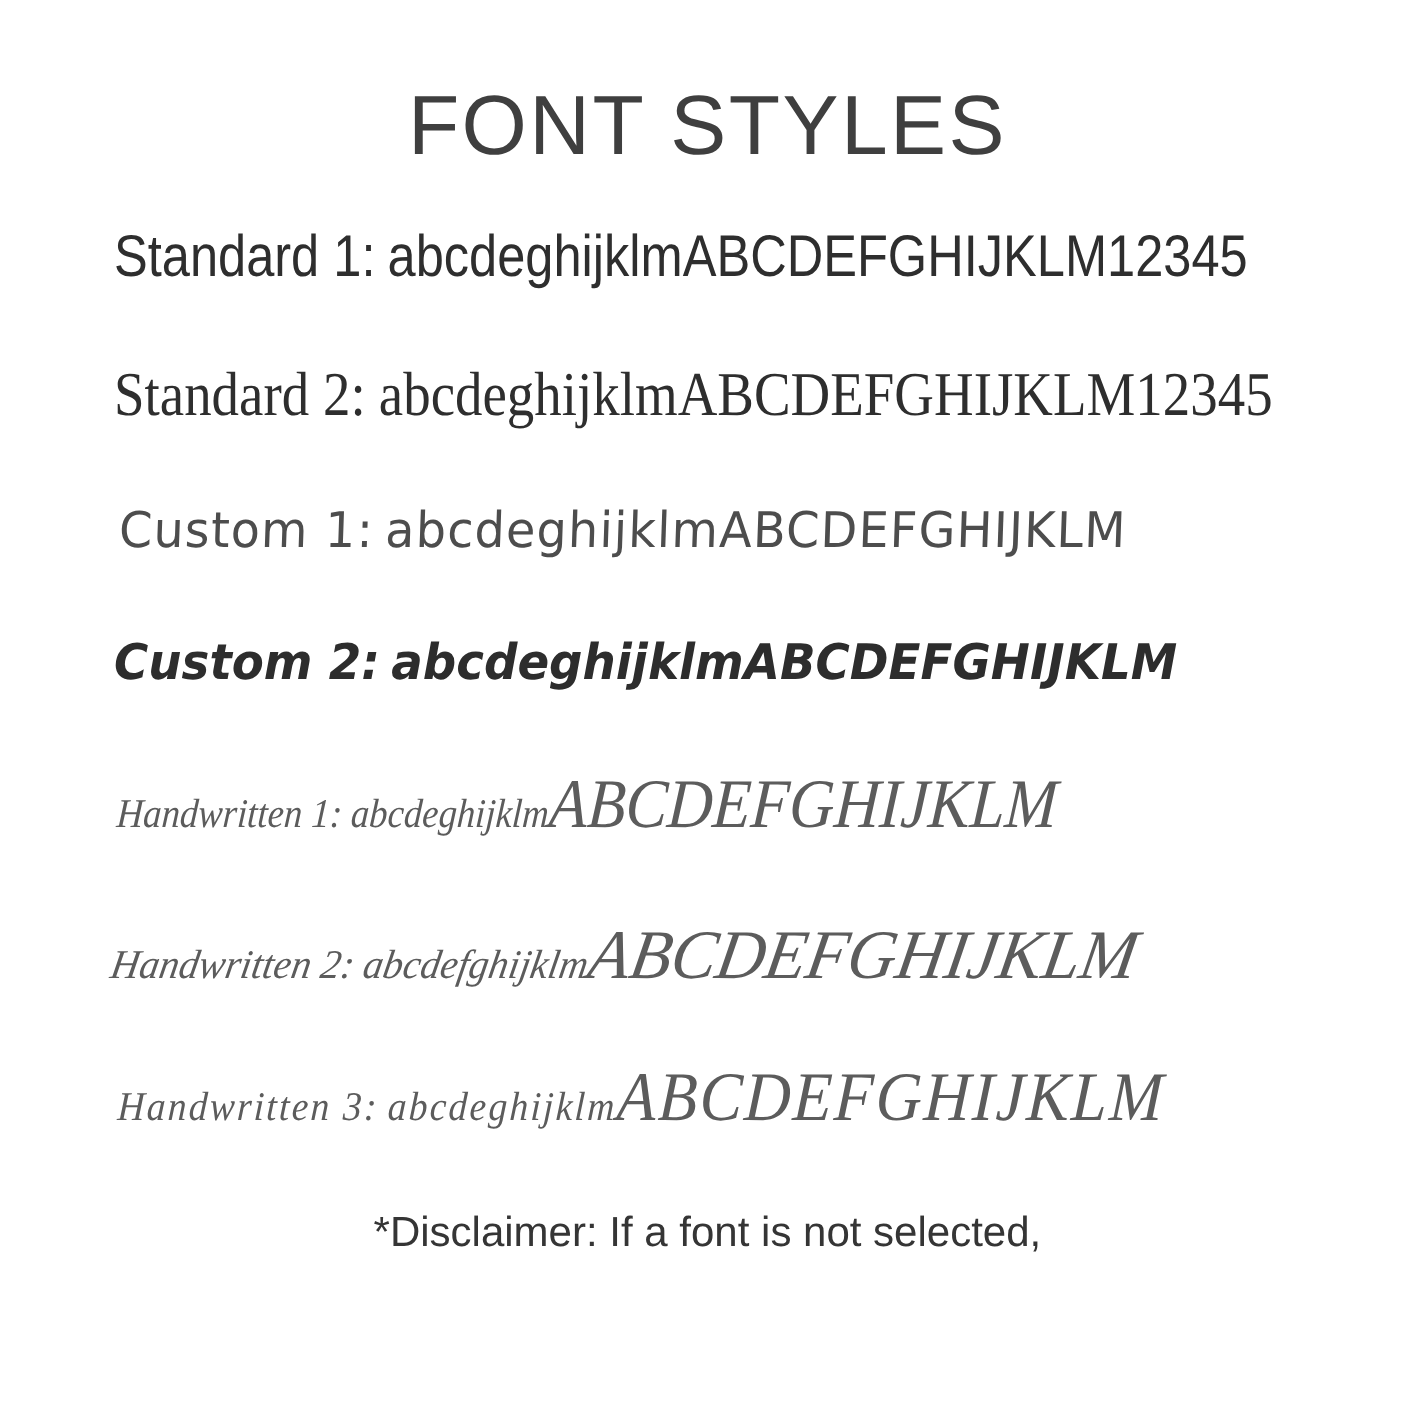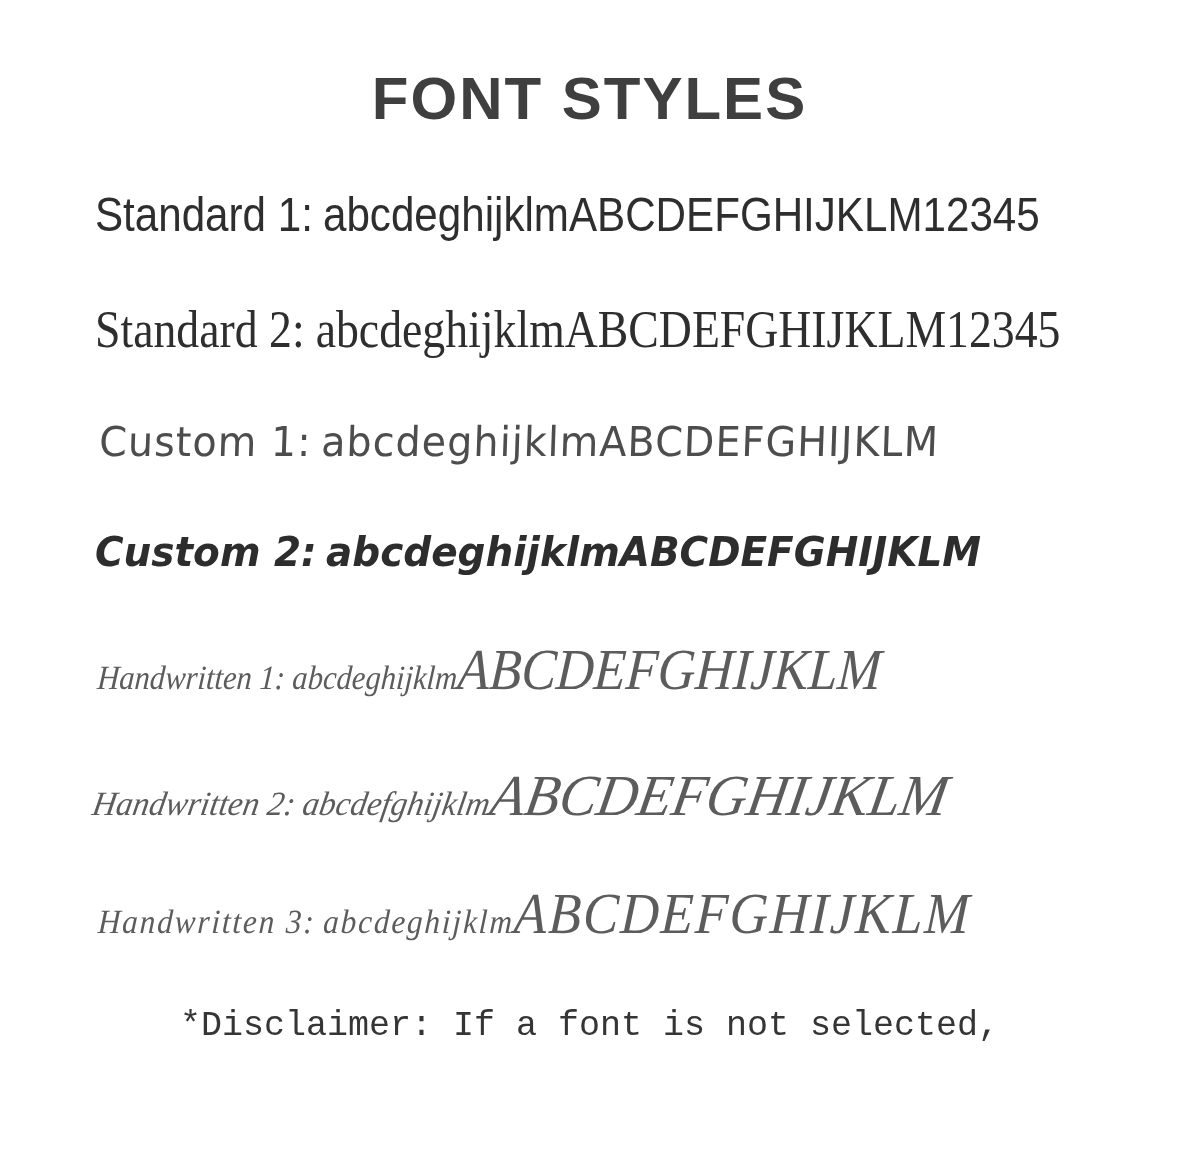--- a/index.html
+++ b/index.html
@@ -10,25 +10,24 @@
     background: #ffffff;
     overflow: hidden;
     font-family: "Liberation Sans", sans-serif;
   }
 
   .page-title {
     position: absolute;
     top: 64px; left: 0; right: 0;
     text-align: center;
     font-family: "Liberation Sans", sans-serif;
-    font-size: 60px;
+    font-size: 70px;
     letter-spacing: 2px;
     color: #3f3f3f;
     white-space: nowrap;
-    font-weight: bold;
   }
 
   .font-row {
     position: absolute;
     white-space: nowrap;
     transform-origin: left top;
   }
   .font-row .label { margin-right: 0.24em; }
 
   
@@ -81,21 +80,21 @@
   .row-handwritten-2 { top: 762px; left: 100px; transform: scaleX(0.97) skewX(-10deg); }
   .row-handwritten-3 { top: 880px; left: 100px; letter-spacing: 2px; transform: scaleX(0.92) skewX(-3deg); }
   .row-handwritten-1 .upper,
   .row-handwritten-2 .upper,
   .row-handwritten-3 .upper { font-size: 58px; }
 
   .disclaimer {
     position: absolute;
     top: 1002px; left: 0; right: 0;
     text-align: center;
-    font-family: Liberation Mono, monospace;
+    font-family: Liberation Sans, sans-serif;
     font-size: 35px;
     line-height: 49px;
     color: #353535;
   }
 </style>
 </head>
 <body>
 
 <div class="canvas">
 

